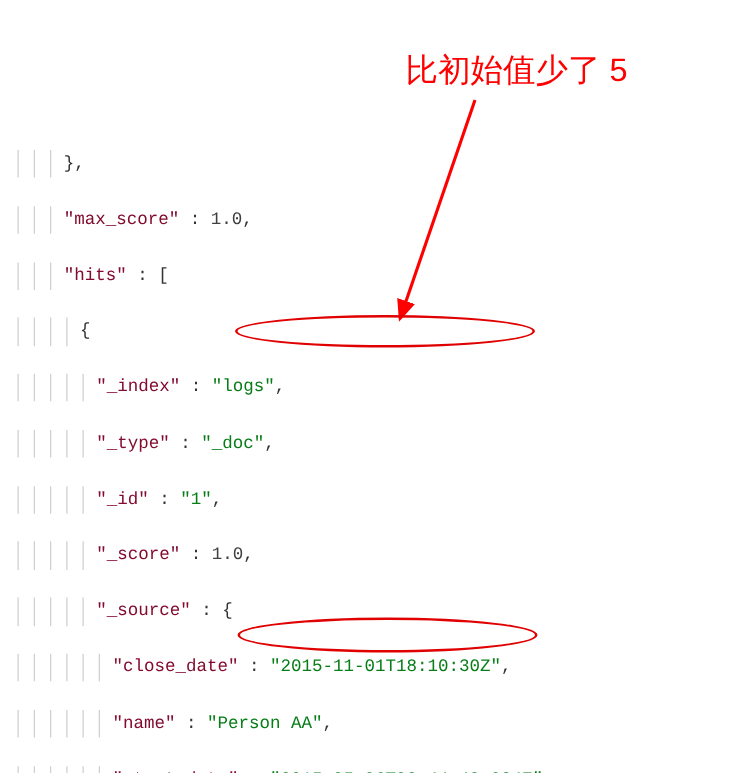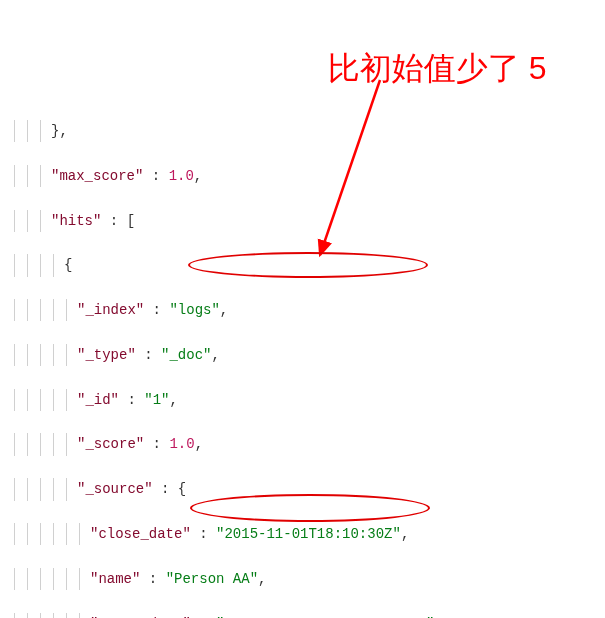--- a/index.html
+++ b/index.html
@@ -15,28 +15,28 @@
   }
   .line { display: block; position: relative; }
   .guide {
     display: inline-block;
     border-left: 1px solid #d0d0d0;
     margin-left: 2px;
     padding-left: 10px;
   }
   .k { color: #830b2f; } 
   .s { color: #067d17; } 
-  .n { color: #be185d; } 
+  .n { color: #404040; } 
   .p { color: #333; }    
   
   .annotation {
     position: absolute;
     color: #ff0000;
     font-family: SimSun, 'Microsoft YaHei', sans-serif;
-    font-size: 32px;
+    font-size: 26px;
     font-weight: normal;
     line-height: 1.3;
     top: 6px;
     left: 310px;
     z-index: 10;
   }
   .arrow-svg {
     position: absolute;
     pointer-events: none;
     z-index: 5;

